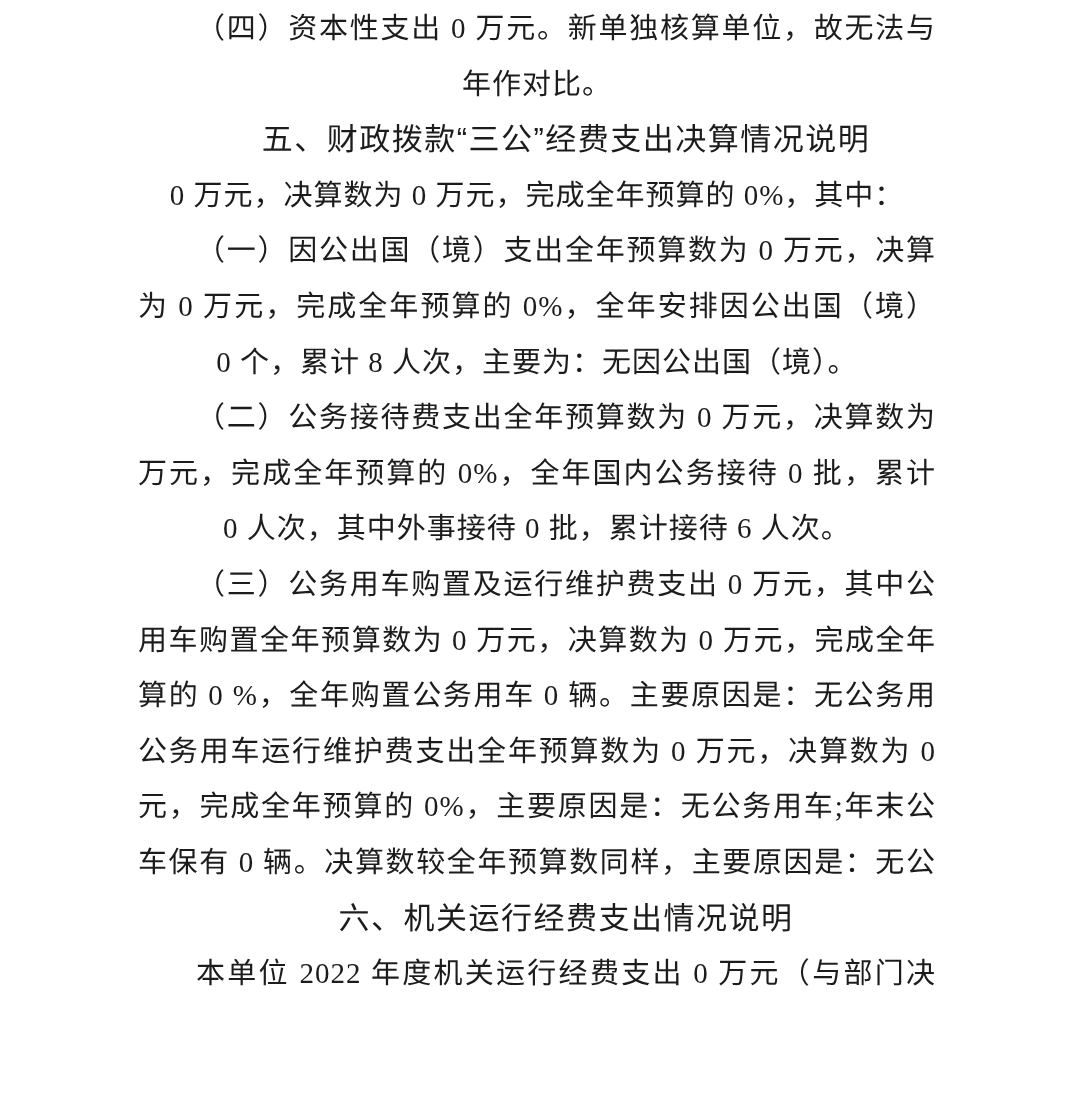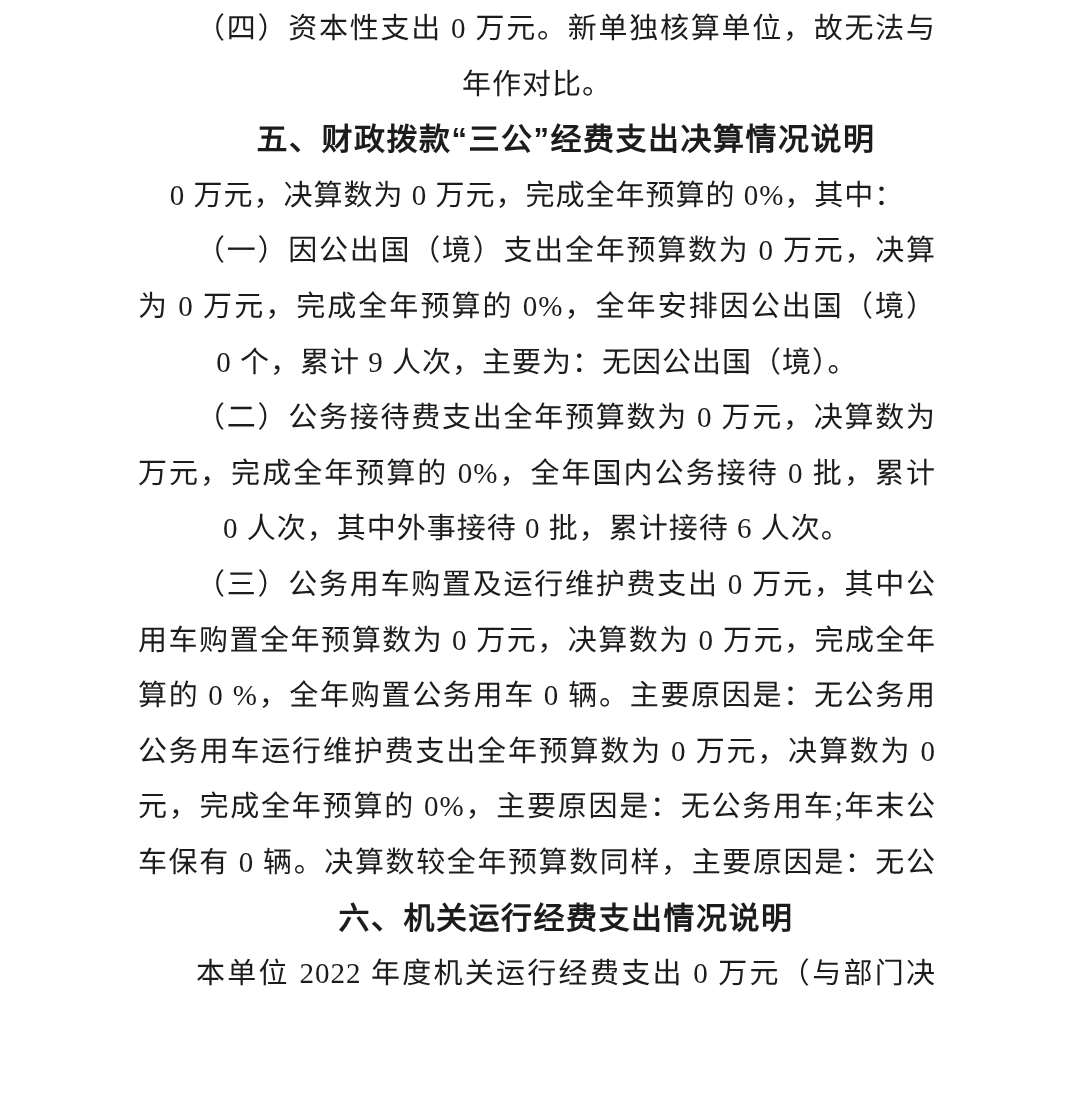--- a/index.html
+++ b/index.html
@@ -29,21 +29,21 @@
     text-align: center;
   }
   .line.indent { text-indent: 58px; }
   .line.fill {
     text-align: justify;
     text-align-last: justify;
     white-space: normal;
   }
   .block.heading .line {
     font-family: "Liberation Sans", sans-serif;
-    font-weight: 700;
+    font-weight: 400;
     font-size: 31px;
     letter-spacing: 1.5px;
   }
 </style>
 </head>
 <body>
 
 <div class="page" style="background: rgb(255, 255, 255); color: rgb(28, 28, 28);">
     <div class="block body">
       <div class="line indent fill">（四）资本性支出 0 万元。新单独核算单位，故无法与上</div>
@@ -51,21 +51,21 @@
     </div>
     <div class="block heading">
       <div class="line indent">五、财政拨款“三公”经费支出决算情况说明</div>
     </div>
     <div class="block body">
       <div class="line">0 万元，决算数为 0 万元，完成全年预算的 0%，其中：</div>
     </div>
     <div class="block body">
       <div class="line indent fill">（一）因公出国（境）支出全年预算数为 0 万元，决算数</div>
       <div class="line fill">为 0 万元，完成全年预算的 0%，全年安排因公出国（境）团组</div>
-      <div class="line">0 个，累计 9 人次，主要为：无因公出国（境）。</div>
+      <div class="line">0 个，累计 8 人次，主要为：无因公出国（境）。</div>
     </div>
     <div class="block body">
       <div class="line indent fill">（二）公务接待费支出全年预算数为 0 万元，决算数为 0</div>
       <div class="line fill">万元，完成全年预算的 0%，全年国内公务接待 0 批，累计接待</div>
       <div class="line">0 人次，其中外事接待 0 批，累计接待 6 人次。</div>
     </div>
     <div class="block body">
       <div class="line indent fill">（三）公务用车购置及运行维护费支出 0 万元，其中公务</div>
       <div class="line fill">用车购置全年预算数为 0 万元，决算数为 0 万元，完成全年预</div>
       <div class="line fill">算的 0 %，全年购置公务用车 0 辆。主要原因是：无公务用车;</div>

